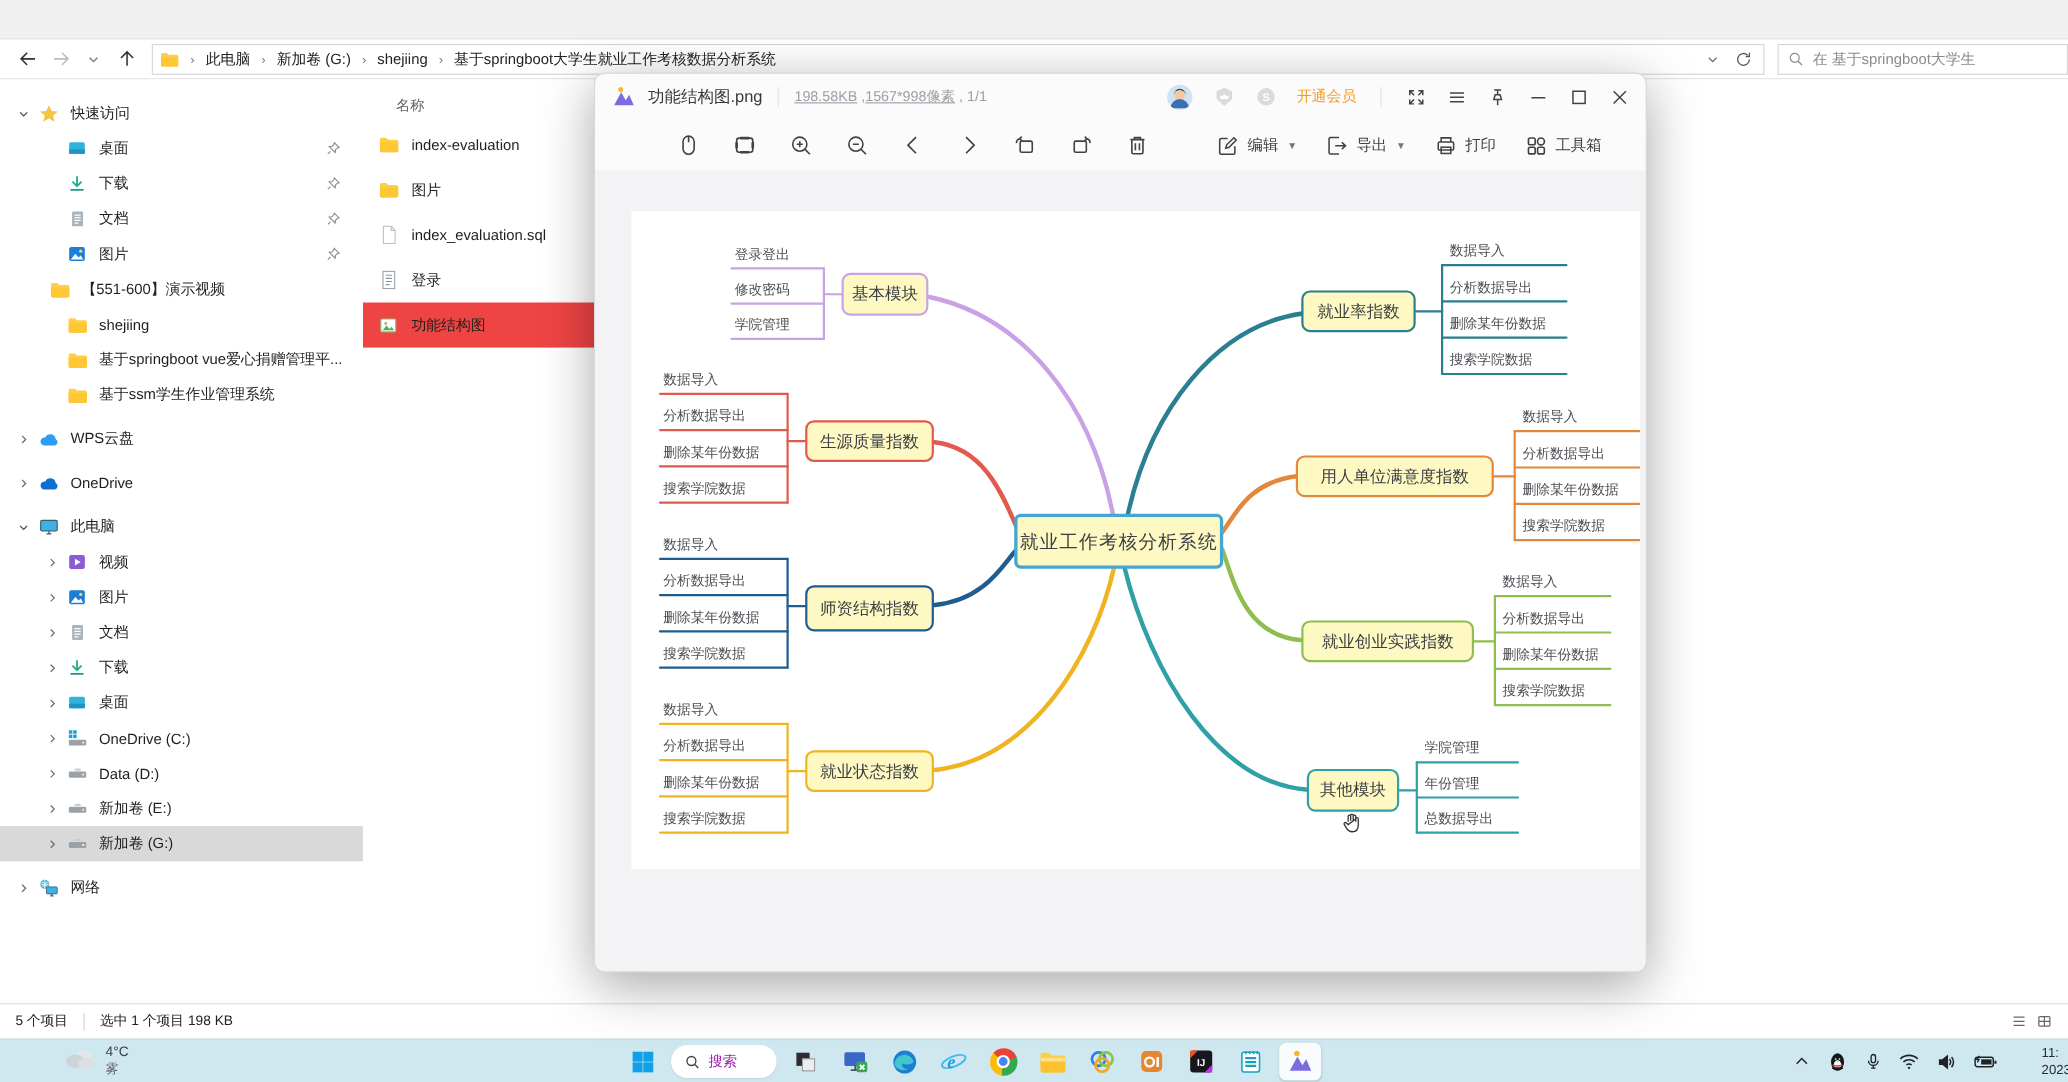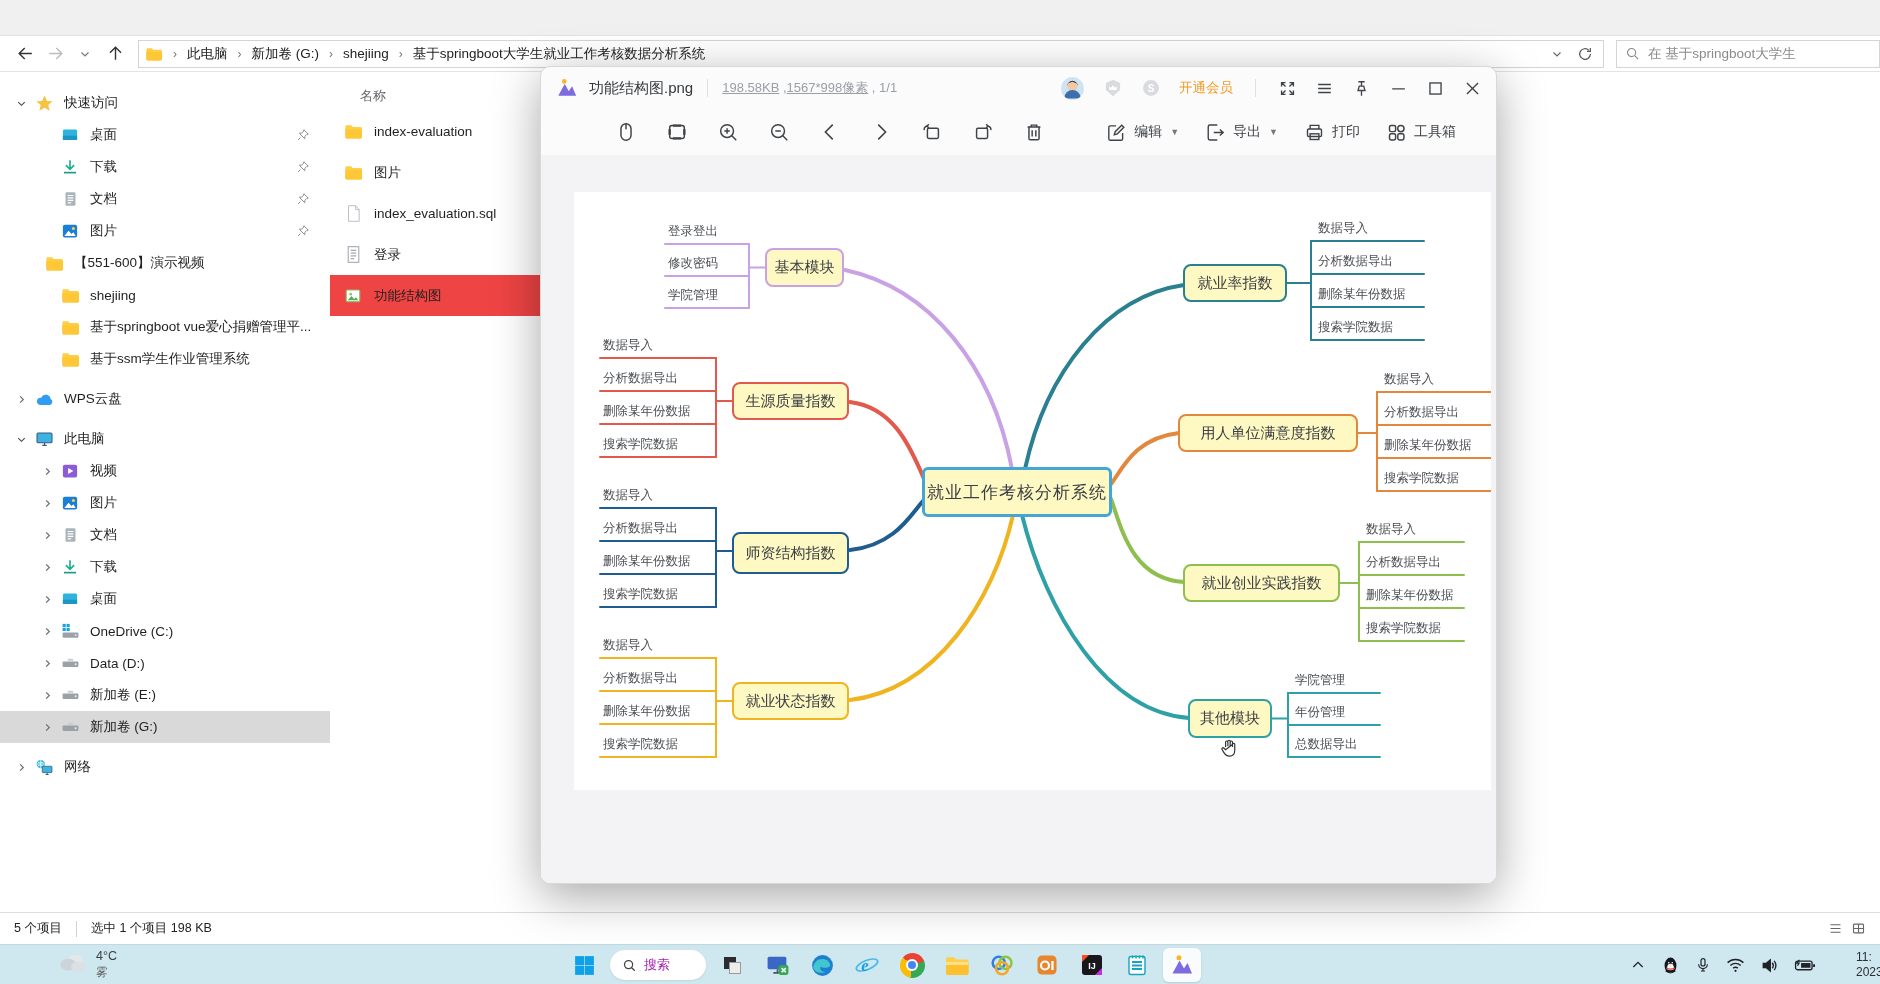--- a/index.html
+++ b/index.html
@@ -272,20 +272,33 @@
             <svg width="11" height="11" viewBox="0 0 24 24" fill="none" stroke="#6a6a6a" stroke-width="2.4">
               <path d="M9 5l7 7-7 7"></path>
             </svg>
           </span>
           <span class="sicon">
             <svg width="19" height="16" viewBox="0 0 24 20">
               <path d="M7 17.5a4.6 4.6 0 1 1 .9-9.1A6.2 6.2 0 0 1 19.7 10a4 4 0 0 1-1 7.5z" fill="#2f9df4"></path>
             </svg>
           </span>
           <span class="slabel">WPS云盘</span>
+        </div>
+        <div class="side-row gap" style="padding-left: 10px;">
+          <span class="chev">
+            <svg width="11" height="11" viewBox="0 0 24 24" fill="none" stroke="#6a6a6a" stroke-width="2.4">
+              <path d="M9 5l7 7-7 7"></path>
+            </svg>
+          </span>
+          <span class="sicon">
+            <svg width="19" height="16" viewBox="0 0 24 20">
+              <path d="M7 17.5a4.6 4.6 0 1 1 .9-9.1A6.2 6.2 0 0 1 19.7 10a4 4 0 0 1-1 7.5z" fill="#0f6fd0"></path>
+            </svg>
+          </span>
+          <span class="slabel">OneDrive</span>
         </div>
         <div class="side-row gap" style="padding-left: 10px;">
           <span class="chev">
             <svg width="11" height="11" viewBox="0 0 24 24" fill="none" stroke="#444" stroke-width="2.4">
               <path d="M5 9l7 7 7-7"></path>
             </svg>
           </span>
           <span class="sicon">
             <svg width="19" height="18" viewBox="0 0 24 24">
               <rect x="2" y="4" width="20" height="13" rx="1.5" fill="#3fb1e3" stroke="#355d78" stroke-width="1.4"></rect>

